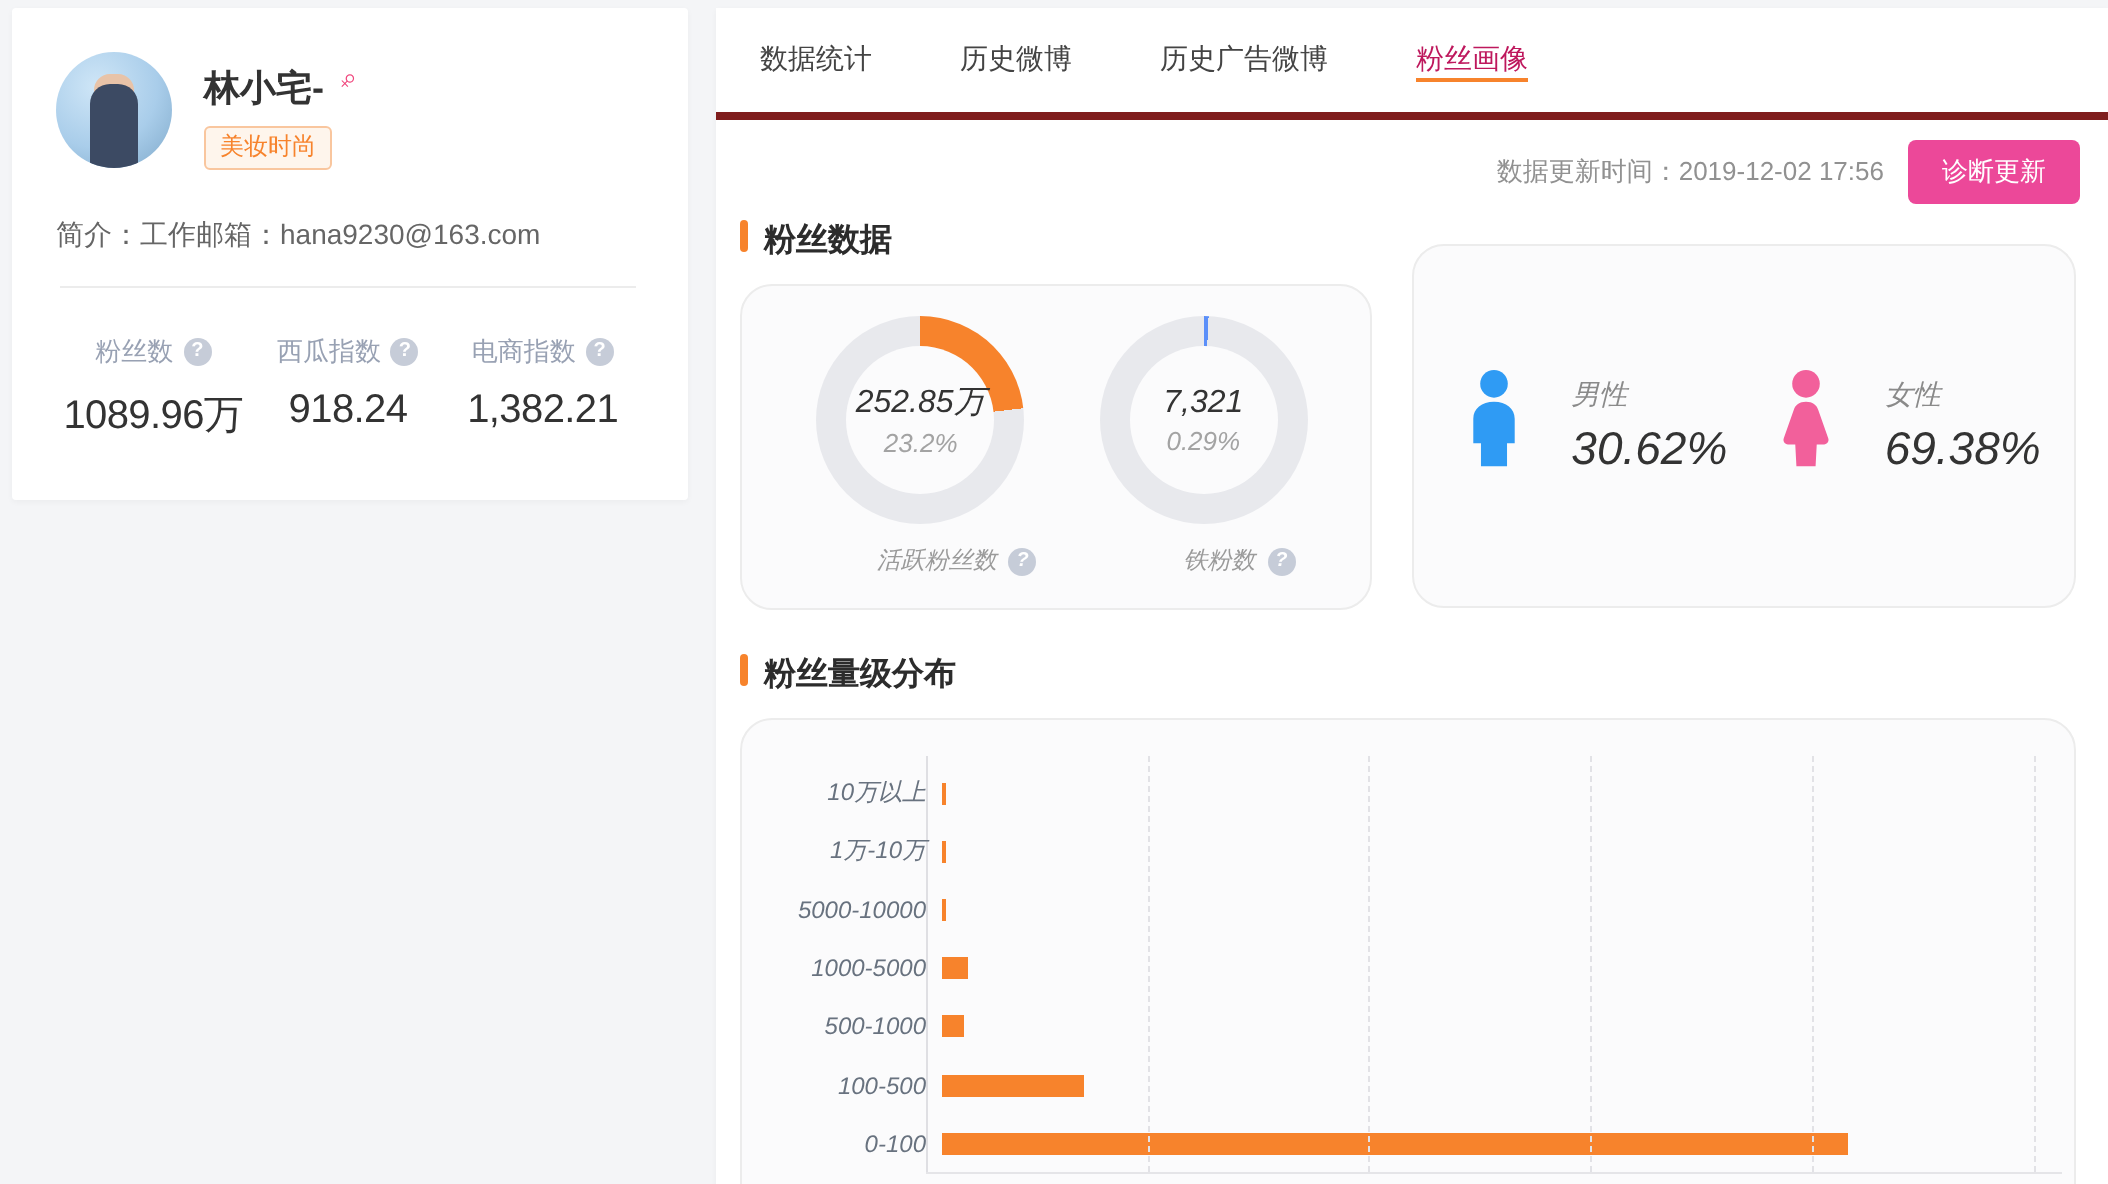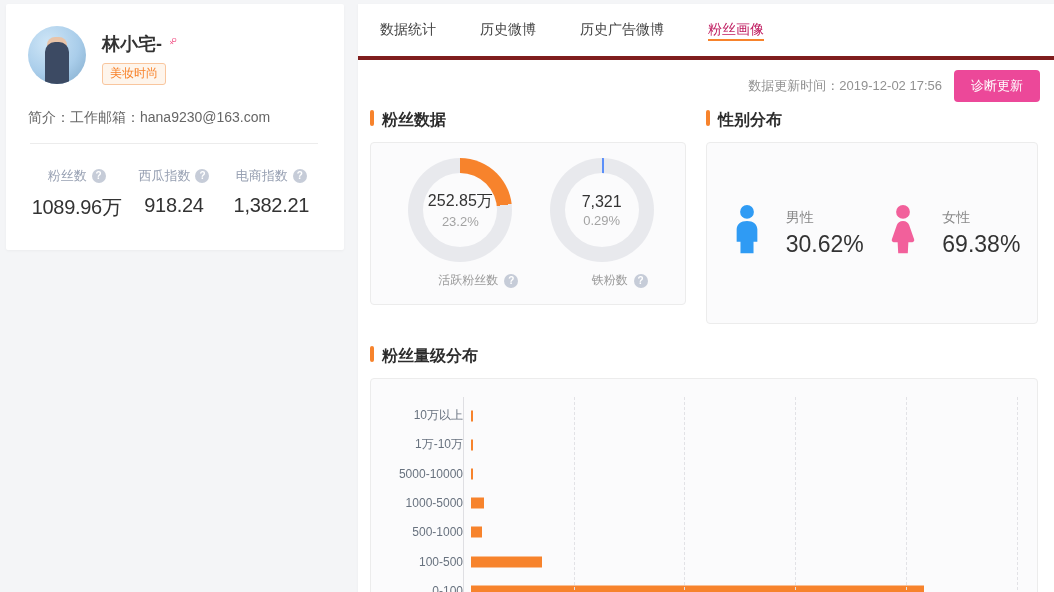--- a/index.html
+++ b/index.html
@@ -66,21 +66,21 @@
     background:#ec4899; color:#fff; font-size:13px; border:none; border-radius:4px;
     padding:7px 17px; cursor:pointer;
   }
   .sections-row { display:flex; gap:20px; padding:0 16px 0 12px; margin-top:10px; }
   .sec-left { width:316px; flex:0 0 316px; }
   .sec-right { flex:1; }
   .sec-title { display:flex; align-items:flex-start; gap:8px; height:20px; }
   .sec-marker { width:4px; height:16px; background:#f7832c; border-radius:2px; }
   .sec-title-text { font-size:16px; font-weight:bold; color:#2c2c2c; }
   .card {
-    margin-top:12px; border:1px solid #ececec; background:#fbfbfc; border-radius:4px;
+    margin-top:12px; border:1px solid #ececec; background:#fbfbfc; border-radius:16px;font-style:italic;
   }
   .fan-card { height:163px; display:flex; align-items:center; justify-content:space-evenly; }
   .donut-wrap { display:flex; flex-direction:column; align-items:center; }
   .donut { width:104px; height:104px; border-radius:50%; position:relative; }
   .donut-hole {
     position:absolute; inset:15px; border-radius:50%; background:#fbfbfc;
     display:flex; flex-direction:column; align-items:center; justify-content:center; gap:2px;
   }
   .donut-value { font-size:16px; color:#333; font-weight:500; }
   .donut-pct { font-size:13px; color:#a3a3a3; }
@@ -184,24 +184,20 @@
             </div>
             <div class="donut-label-row">
               <span class="donut-label">铁粉数</span>
               <span class="qbadge">?</span>
             </div>
           </div>
         </div>
     </section>
 
     <section class="sec-right">
-      <div class="sec-title">
-        <span class="sec-marker"></span>
-        <span class="sec-title-text">性别分布</span>
-      </div>
       <div class="card gender-card" id="genders">
           <div class="gender-item">
             <svg width="46" height="58" viewBox="0 0 24 30">
   <circle cx="12" cy="4" r="3.6" fill="#2f9bf4"></circle>
   <path d="M12 8.7c3.2 0 5.4 1.8 5.4 4.4v6.4h-2v6h-6.8v-6h-2v-6.4c0-2.6 2.2-4.4 5.4-4.4z" fill="#2f9bf4"></path>
             </svg>
             <div class="gender-texts">
               <div class="g-label">男性</div>
               <div class="g-value">30.62%</div>
             </div>

